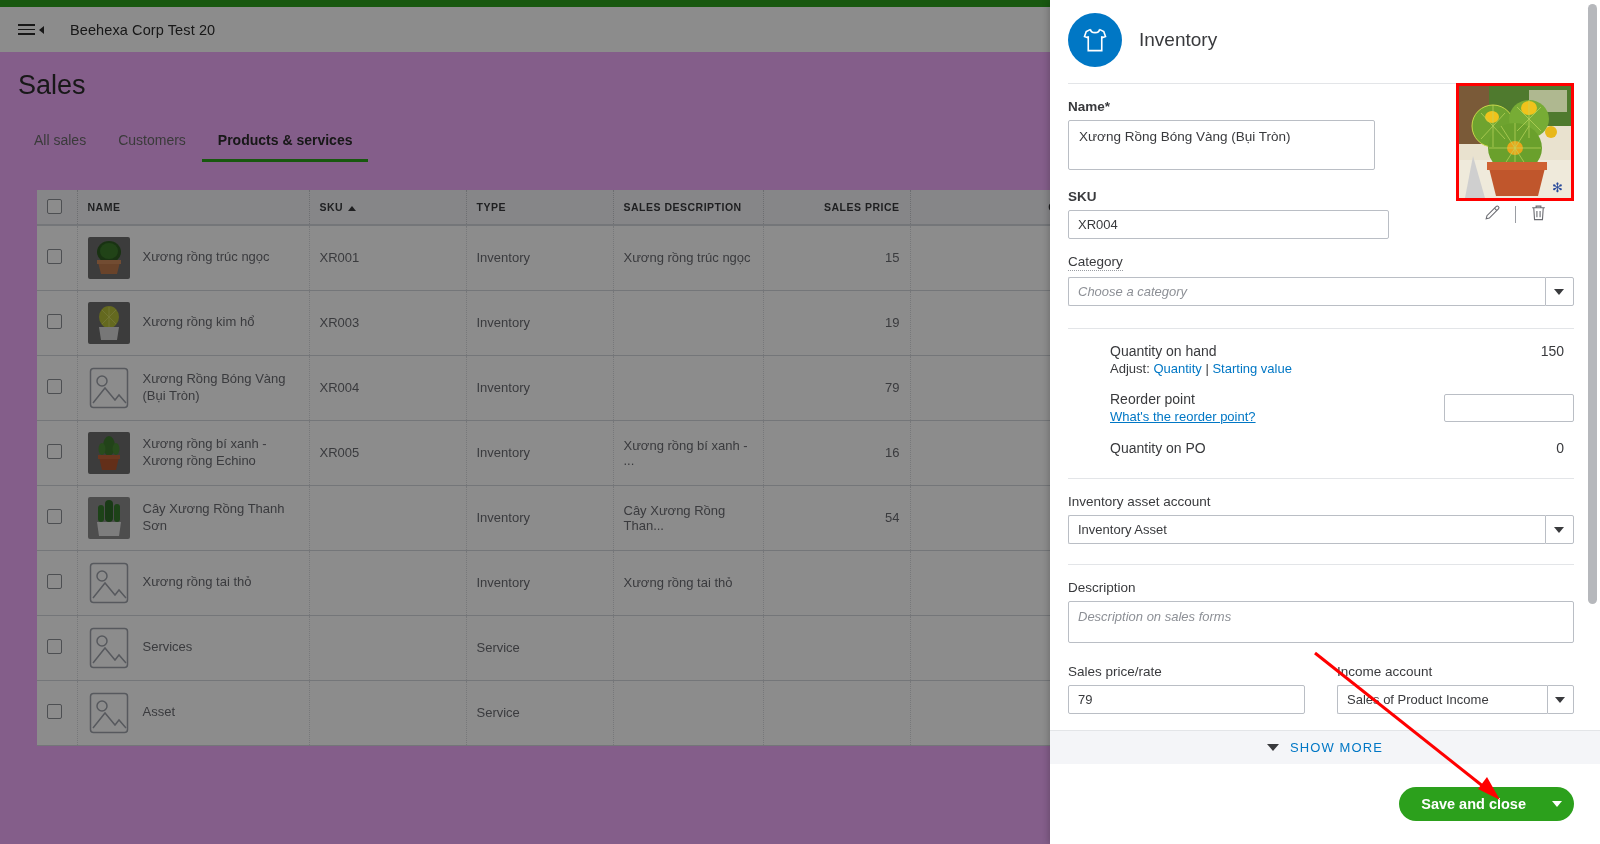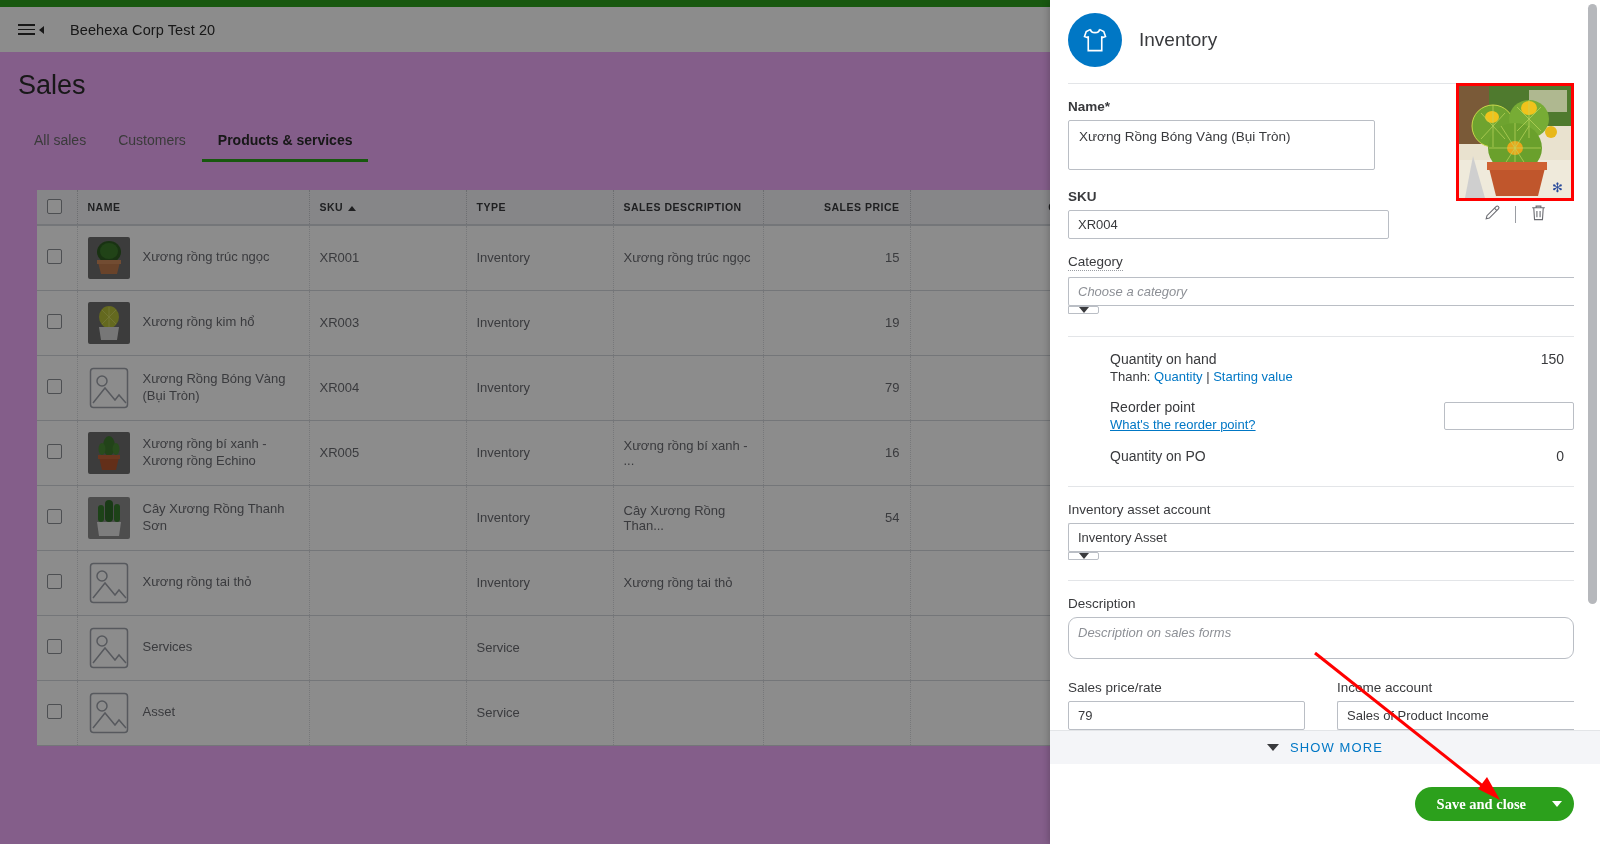--- a/index.html
+++ b/index.html
@@ -125,21 +125,21 @@
     font-family:"Liberation Sans", sans-serif; background:#fff;
   }
   .inp {
     width:100%; height:29px; border:1px solid #babec5; border-radius:2px;
     font-size:13px; color:#393a3d; padding:0 9px;
     font-family:"Liberation Sans", sans-serif; background:#fff;
   }
   .inp.sku { width:321px; }
   .inp::placeholder { color:#8d9096; font-style: italic; }
 
-  .sel-wrap { position:relative; width:100%; display:flex;flex-direction:column; }
+  .sel-wrap { position:relative; width:100%; display:flex; }
   .sel-wrap .inp { border-right:none; border-radius:2px 0 0 2px; }
   .sel-caret {
     width:31px; border:1px solid #babec5; border-radius:0 2px 2px 0;
     background:#fff; display:flex; align-items:center; justify-content:center; cursor:pointer;
   }
   .caret-dn { width:0;height:0;border-left:5px solid transparent;border-right:5px solid transparent;border-top:6px solid #393a3d;}
 
   .thumb-box {
     position:absolute; right:26px; top:83px; width:118px; height:118px;
     border:3px solid #ff0000; overflow:hidden; background:#fff;
@@ -153,21 +153,21 @@
   .qty-sect { padding: 14px 0 10px 0; }
   .qty-row { display:flex; align-items:flex-start; justify-content:space-between; padding: 0 0 0 42px; }
   .qty-label { font-size:14px; color:#393a3d; }
   .qty-sub { font-size:13px; color:#393a3d; margin-top:2px; }
   .lnk { color:#0077c5; cursor:pointer; }
   .lnk.u { text-decoration: underline; }
   .qty-val { font-size:14px; color:#393a3d; padding-right:10px; }
   .reorder-inp { width:130px; height:28px; border:1px solid #babec5; border-radius:2px; background:#fff; }
 
   .ta-desc {
-    width:100%; height:42px; border:1px solid #babec5; border-radius:9px;
+    width:100%; height:42px; border:1px solid #babec5; border-radius:2px;
     font-size:13px; color:#393a3d; padding:7px 9px; resize:none;
     font-family:"Liberation Sans", sans-serif; background:#fff;
   }
   .ta-desc::placeholder { color:#8d9096; font-style:italic; }
 
   .two-col { display:flex; gap:32px; }
   .two-col > div { flex:1; }
   .inp.price { width:100%; }
 
   .showmore-bar {
@@ -177,21 +177,21 @@
   .showmore-txt { color:#0077c5; font-size:13px; letter-spacing:1.1px; }
   .chev { width:0;height:0;border-left:6px solid transparent;border-right:6px solid transparent;border-top:7px solid #393a3d;}
 
   .footer-bar {
     height:80px; background:#fff; display:flex; align-items:center; justify-content:flex-end;
     padding-right:26px; flex:0 0 80px;
   }
   .btn-save {
     display:flex; align-items:center; background:#2ca01c; color:#fff; border:none;
     height:34px; border-radius:17px; padding: 0 4px 0 22px; font-size:14.5px; font-weight:700;
-    cursor:pointer; font-family:Liberation Serif, serif;
+    cursor:pointer; font-family:Liberation Sans, sans-serif;
   }
   .btn-save .lbl { padding-right:18px; }
   .btn-save .split { width:26px; display:flex; align-items:center; justify-content:center; }
   .caret-white { width:0;height:0;border-left:5px solid transparent;border-right:5px solid transparent;border-top:6px solid #fff;}
 
   .panel-vscroll {
     position:absolute; right:3px; top:4px; width:9px; height:600px;
     background:#b6b8bc; border-radius:5px; z-index:70; cursor:pointer;
   }
 
@@ -478,21 +478,21 @@
         </div>
 
         <div class="hr" style="margin-top:22px;"></div>
 
         
         <div class="qty-sect">
           <div class="qty-row">
             <div>
               <div class="qty-label">Quantity on hand</div>
               <div class="qty-sub">
-                <span>Thanh:</span>
+                <span>Adjust:</span>
                 <span class="lnk">Quantity</span>
                 <span>|</span>
                 <span class="lnk">Starting value</span>
               </div>
             </div>
             <div class="qty-val">150</div>
           </div>
 
           <div class="qty-row" style="margin-top:15px; align-items:center;">
             <div>

